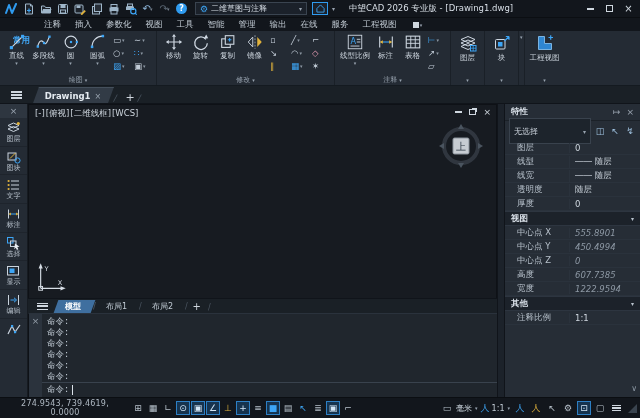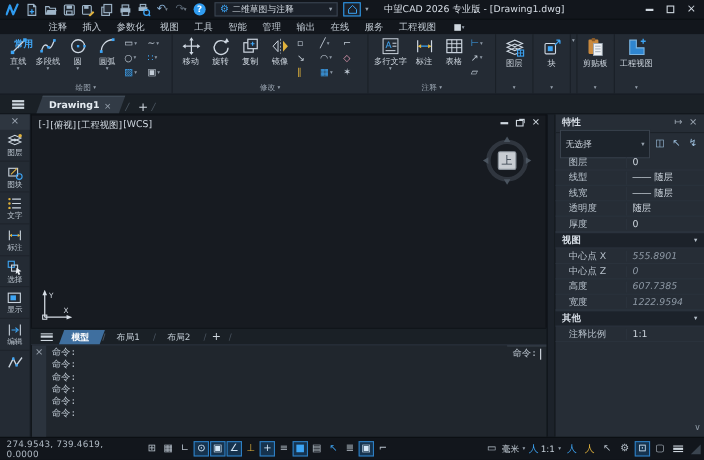--- a/index.html
+++ b/index.html
@@ -84,21 +84,21 @@
   .lt-hamb .hamb::after{height:1.5px;top:1.5px;}
   .ltab-wrap{height:13px;display:flex;align-items:center;padding:0 9px;transform:skewX(-20deg);margin-left:4px;font-size:8px;color:#c2ccd5;}
   .ltab-wrap.active{background:#3f6f9f;color:#fff;font-weight:bold;}
   .ltab-inner{transform:skewX(20deg);font-style:normal;}
   .ltab-wrap::after{content:"/";position:relative;left:12px;color:#4a5560;transform:skewX(20deg);}
   .ltab-add{color:#cfd6de;font-size:10px;margin-left:8px;}
   .ltab-add::after{content:"/";color:#4a5560;margin-left:7px;font-size:8px;}
   
   .cmdwin{height:84px;display:flex;background:#20262d;border-top:1px solid #2a323c;border-left:1px solid #0e1116;}
   .gutter{width:13px;background:#2b333d;display:flex;justify-content:center;padding-top:2px;color:#939da8;font-size:9px;}
-  .cmdbody{flex:1;display:flex;flex-direction:row;font-family:"DejaVu Sans Mono","Liberation Mono",monospace;font-size:8.5px;color:#bec8d2;}
+  .cmdbody{flex:1;display:flex;flex-direction:column;font-family:"DejaVu Sans Mono","Liberation Mono",monospace;font-size:8.5px;color:#bec8d2;}
   .hist{flex:1;padding:2px 5px;line-height:1.3;overflow:hidden;}
   .cmdline{white-space:pre;}
   .cmdinput{height:15px;border-top:1px solid #39424d;display:flex;align-items:center;padding:0 5px;gap:3px;}
   .cursor{width:1px;height:10px;background:#dbe2e9;display:inline-block;}
   
   .splitter{width:7px;background:#1c222a;border-left:1px solid #10141a;}
   .props{width:136px;background:#262d36;border-left:1px solid #10141a;display:flex;flex-direction:column;font-size:8.5px;position:relative;}
   .props-header{height:17px;display:flex;align-items:center;padding:0 6px;color:#d7dee6;border-bottom:1px solid #1b2128;}
   .props-header .ph-title{font-weight:bold;}
   .ph-icons{margin-left:auto;display:flex;gap:6px;color:#9aa4b0;font-size:9px;}
@@ -108,21 +108,21 @@
   .sel-icon{width:12px;height:12px;display:flex;align-items:center;justify-content:center;font-size:9px;color:#9fc2e0;}
   .psec{height:15px;background:#1c222a;display:flex;align-items:center;padding:0 6px;color:#d7dee6;border-top:1px solid #2d3540;border-bottom:1px solid #2d3540;font-weight:bold;}
   .psec .caret{margin-left:auto;font-size:6px;color:#b7c1cb;}
   .prow{height:14px;display:flex;align-items:center;padding-left:12px;border-bottom:1px solid #2a323c;}
   .plabel{width:52px;color:#b7c1cb;white-space:nowrap;overflow:hidden;}
   .pvalue{flex:1;color:#cfd7df;border-left:1px solid #2a323c;padding-left:5px;white-space:nowrap;overflow:hidden;}
   .pvalue.dim{color:#8d98a4;font-style:italic;}
   .scroll-hint{position:absolute;right:3px;bottom:4px;color:#8d98a4;font-size:8px;}
   
   .statusbar{height:21px;background:#12161c;display:flex;align-items:center;padding:0 3px;gap:1px;border-top:1px solid #0b0e12;}
-  .coords{font-size:8px;color:#aeb8c2;margin:0 6px 0 3px;width:118px;letter-spacing:.2px;}
+  .coords{font-size:8px;color:#aeb8c2;margin:0 6px 0 3px;width:118px;letter-spacing:.2px;text-align:center;}
   .sicon{min-width:14px;height:14px;display:flex;align-items:center;justify-content:center;font-size:9px;color:#b6c0ca;border:1px solid transparent;padding:0 1px;}
   .sicon.active{border-color:#2d7fc4;background:#16334e;color:#d5e7f7;}
   .sicon.accent{color:#3da5f5;}
   .sicon.warn{color:#e0b23c;}
   .sb-right{margin-left:auto;display:flex;align-items:center;gap:2px;}
   .sb-text{font-size:8px;color:#c2ccd5;}
   .sb-caret{font-size:5px;color:#97a2ae;margin:0 1px;}
   .person{color:#3da5f5;font-size:9px;}
   .grip{width:0;height:0;border-left:9px solid transparent;border-bottom:9px solid #3a444f;margin-left:3px;}
 </style>
@@ -397,21 +397,21 @@
     </div>
 
     <div class="rgroup">
       <div class="rg-body">
         <div class="bigbtn">
           <svg width="18" height="18" viewBox="0 0 20 20">
               <rect x="2.5" y="2.5" width="15" height="15" fill="none" stroke="#cfd8e2"></rect>
               <text x="5" y="12" font-size="9" fill="#3da5f5" font-family="inherit">A</text>
               <path d="M12 7h4M12 10h4M5 14.5h10" stroke="#cfd8e2" stroke-width="1"></path>
             </svg>
-          <span class="blabel">多行文字</span>
+          <span class="blabel">线型比例</span>
           <span class="bcaret">▾</span>
         </div>
         <div class="bigbtn">
           <svg width="18" height="18" viewBox="0 0 20 20">
               <path d="M3 4v12M17 4v12" stroke="#cfd8e2" stroke-width="1.2"></path>
               <path d="M4 10h12" stroke="#3da5f5" stroke-width="1.2"></path>
               <path d="M3 10l3.5-2v4zM17 10l-3.5-2v4z" fill="#e0b23c"></path>
             </svg>
           <span class="blabel">标注</span>
         </div>
@@ -475,36 +475,20 @@
         <span class="caret">▾</span>
       </div>
     </div>
 
     <div class="rgroup">
       <div class="rg-footer">
         <span class="caret">▾</span>
       </div>
     </div>
 
-    <div class="rgroup">
-      <div class="rg-body">
-        <div class="bigbtn">
-          <svg width="20" height="20" viewBox="0 0 20 20">
-              <rect x="4" y="3" width="9" height="13" rx="1" fill="#c98a3e"></rect>
-              <rect x="7" y="1.5" width="3" height="3" rx=".5" fill="#8a5a28"></rect>
-              <rect x="8.5" y="6.5" width="8" height="11" fill="#eef2f6" stroke="#9aa5b1" stroke-width=".8"></rect>
-              <path d="M10 9h5M10 11.5h5M10 14h5" stroke="#9aa5b1" stroke-width=".8"></path>
-            </svg>
-          <span class="blabel">剪贴板</span>
-        </div>
-      </div>
-      <div class="rg-footer">
-        <span class="caret">▾</span>
-      </div>
-    </div>
 
     <div class="rgroup" style="border-right:none;">
       <div class="rg-body">
         <div class="bigbtn">
           <svg width="20" height="20" viewBox="0 0 20 20">
               <path d="M3.5 3.5h6v7h7v6h-13Z" fill="#2f86d1" stroke="#7ab3e0"></path>
               <path d="M13.5 4.5h4.5M15.7 2.2v4.5" stroke="#3da5f5" stroke-width="1.2"></path>
             </svg>
           <span class="blabel">工程视图</span>
         </div>
@@ -596,21 +580,21 @@
             <rect x="8" y="9" width="2.2" height="2.2" fill="#3da5f5"></rect>
           </svg>
       </div>
     </div>
 
     <div class="center">
       <div class="canvas">
         <div class="vp-text">
           <span>[-]</span>
           <span>[俯视]</span>
-          <span>[工程视图]</span>
+          <span>[二维线框]</span>
           <span>[WCS]</span>
         </div>
         <div class="doc-controls">
           <span class="dc">
               <span class="dc-min"></span>
             </span>
           <span class="dc">
               <span class="dc-restore"></span>
             </span>
           <span class="dc dc-close">×</span>
@@ -731,20 +715,24 @@
       <div class="psec">
         <span>视图</span>
         <span class="caret">▾</span>
       </div>
       <div>
   <div class="prow">
     <span class="plabel">中心点 X</span>
     <span class="pvalue dim">555.8901</span>
   </div>
 
+  <div class="prow">
+    <span class="plabel">中心点 Y</span>
+    <span class="pvalue dim">450.4994</span>
+  </div>
 
   <div class="prow">
     <span class="plabel">中心点 Z</span>
     <span class="pvalue dim">0</span>
   </div>
 
   <div class="prow">
     <span class="plabel">高度</span>
     <span class="pvalue dim">607.7385</span>
   </div>

